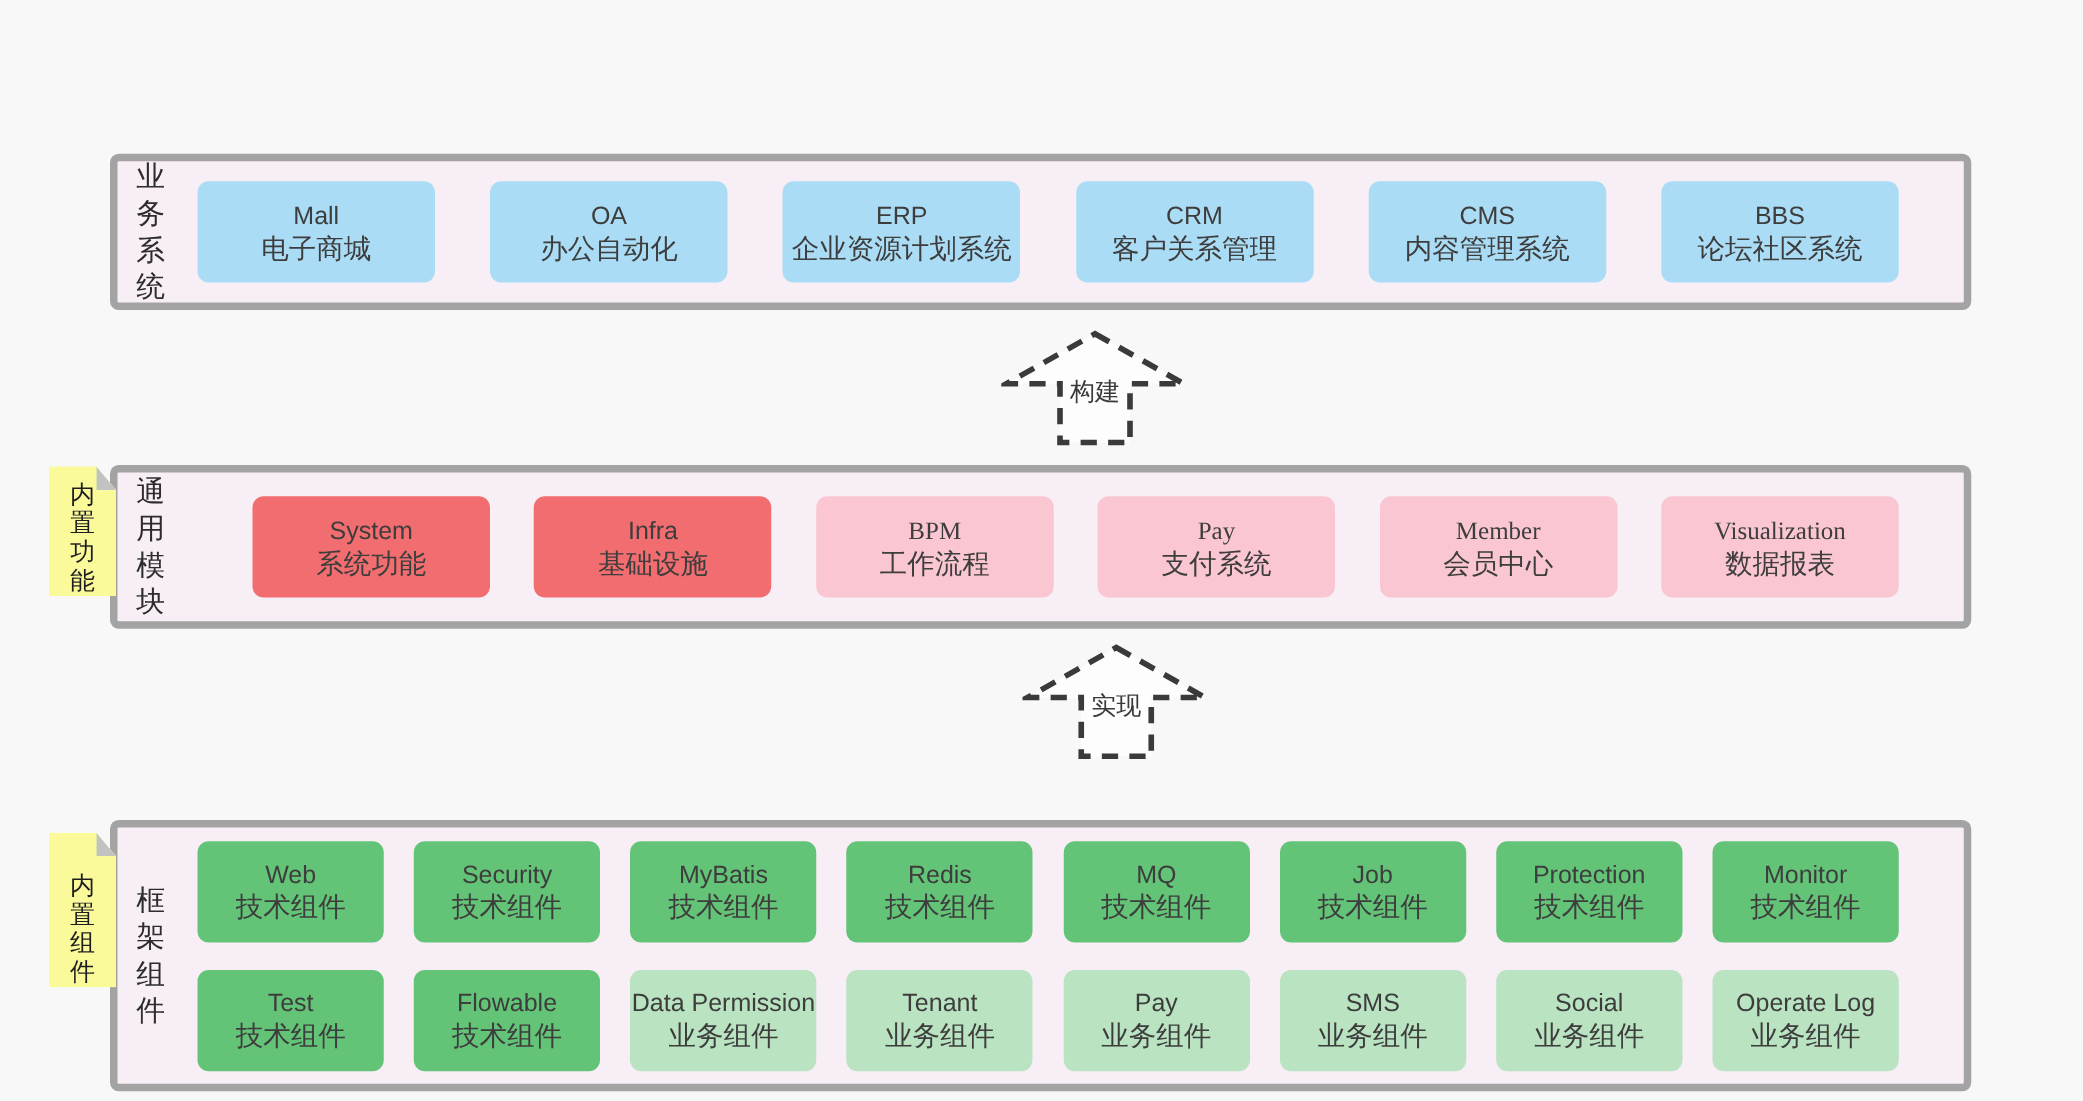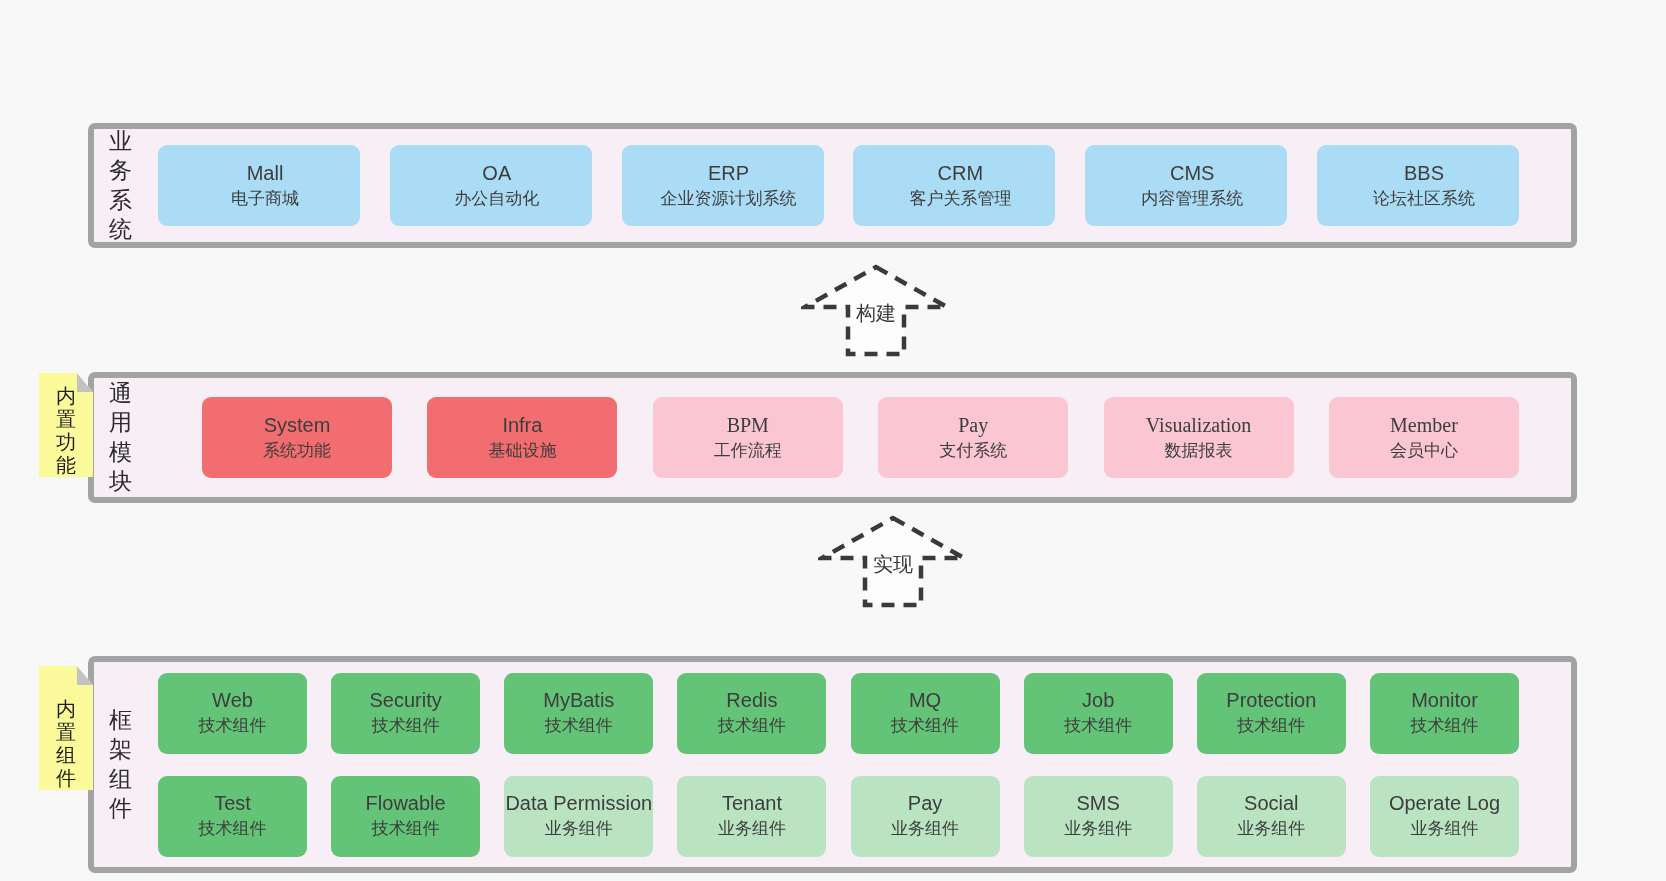--- a/index.html
+++ b/index.html
@@ -42,22 +42,22 @@
   
   .box{
     height:81px;border-radius:9px;
     display:flex;flex-direction:column;
     align-items:center;justify-content:center;
     text-align:center;color:#3d3d3d;
   }
   .band-business .box,.band-modules .box{width:190px;}
   .band-components .box{width:149px;}
   .box-name{font-size:20px;line-height:25px;}
-  .box-desc{font-size:17px;line-height:25px;}
-  .t-blue{background:#abdcf5;padding-left:12px;}
+  .box-desc{font-size:22px;line-height:25px;}
+  .t-blue{background:#abdcf5;}
   .t-red{background:#f26d6f;}
   .t-pink{background:#fac6d1;font-family:Liberation Serif, serif;}
   .t-green{background:#63c377;}
   .t-lightgreen{background:#b9e3c1;}
   
   .sticky{
     position:absolute;left:39px;width:54px;
     background:#fafa9b;z-index:3;
     clip-path:polygon(0 0,calc(100% - 16px) 0,100% 19px,100% 100%,0 100%);
     display:flex;align-items:flex-end;justify-content:center;
@@ -146,26 +146,26 @@
         </div>
         <div class="box t-pink">
           <div class="box-name">BPM</div>
           <div class="box-desc">工作流程</div>
         </div>
         <div class="box t-pink">
           <div class="box-name">Pay</div>
           <div class="box-desc">支付系统</div>
         </div>
         <div class="box t-pink">
+          <div class="box-name">Member</div>
+          <div class="box-desc">会员中心</div>
+        </div>
+        <div class="box t-pink">
           <div class="box-name">Visualization</div>
           <div class="box-desc">数据报表</div>
-        </div>
-        <div class="box t-pink">
-          <div class="box-name">Member</div>
-          <div class="box-desc">会员中心</div>
         </div>
       </div>
     </div>
   </section>
   <div class="sticky sticky-modules">
     <span class="fold"></span>
     <div class="sticky-text">内置功能</div>
   </div>
 
   <div class="arrow arrow-implement">

